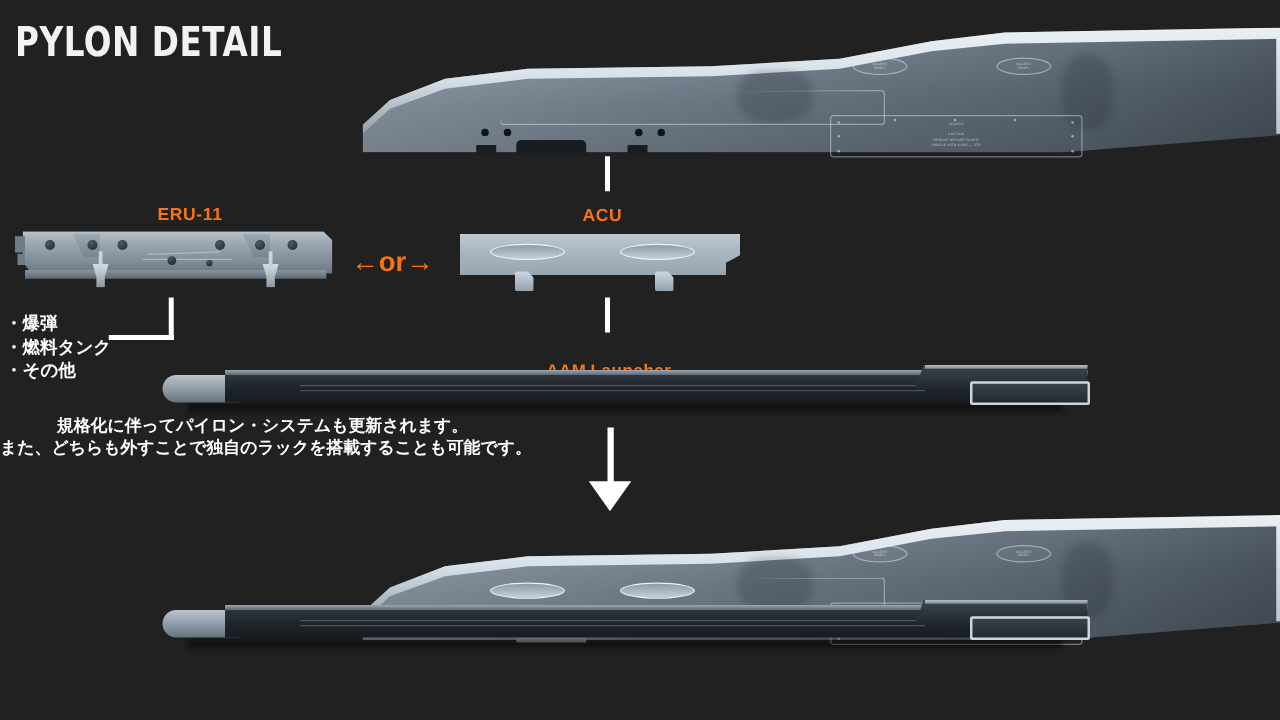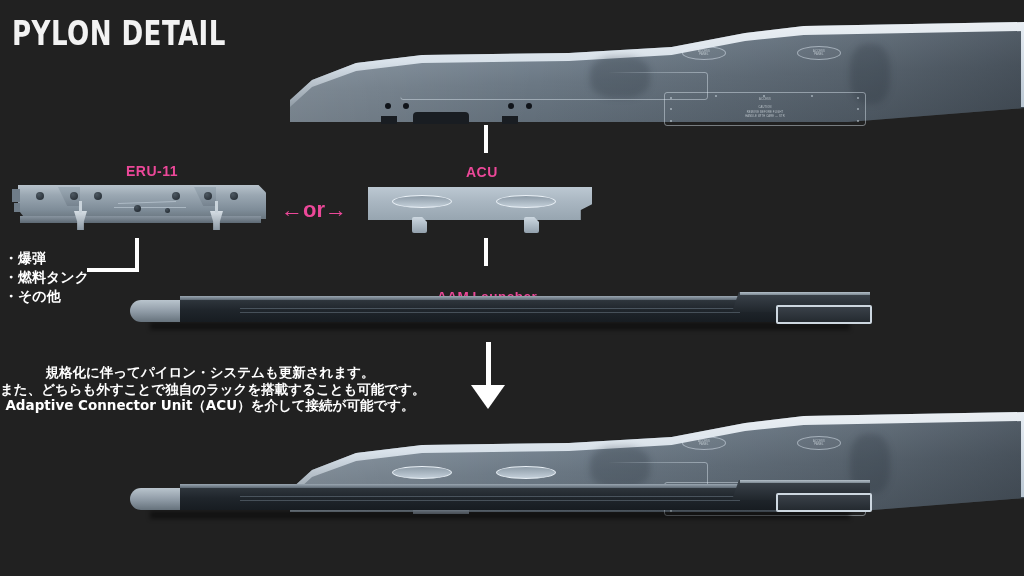--- a/index.html
+++ b/index.html
@@ -13,38 +13,38 @@
   }
   
   #title{
     position:absolute;left:12px;top:14px;
     font-size:33px;font-weight:bold;color:#f2f2f2;
     letter-spacing:0.5px;
     transform:scaleX(.88);transform-origin:left top;
     font-family:"DejaVu Sans Condensed","Liberation Sans",sans-serif;
   }
   .lbl{
-    position:absolute;color:#ec4899;font-weight:bold;
+    position:absolute;color:#f97316;font-weight:bold;
     font-size:14px;letter-spacing:.5px;white-space:nowrap;
   }
   #lbl-eru{left:126px;top:163px;}
   #lbl-acu{left:466px;top:164px;}
   #lbl-or{left:281px;top:197px;font-size:22px;letter-spacing:0px;}
   #lbl-acws{left:392px;top:271px;font-size:13.5px;}
   #lbl-aam{left:437px;top:289px;font-size:13.5px;}
 
   .jp{
     position:absolute;color:#fff;font-weight:bold;white-space:nowrap;
     font-family:"DejaVu Sans","Liberation Sans",sans-serif;
   }
   #jp-b1{left:4px;top:250px;font-size:14px;}
   #jp-b2{left:4px;top:269px;font-size:14px;font-family:Liberation Serif, serif;}
   #jp-b3{left:4px;top:288px;font-size:14px;}
 
-  #para{position:absolute;left:0px;top:333px;width:420px;text-align:center;margin-top:31px;}
+  #para{position:absolute;left:0px;top:333px;width:420px;text-align:center;}
   #para div{color:#fff;font-weight:bold;font-size:13.5px;line-height:16.6px;white-space:nowrap;
             font-family:"DejaVu Sans","Liberation Sans",sans-serif;}
 
   
   .vline{position:absolute;background:#fff;width:4px;}
   #conn-acu-top{left:484px;top:125px;height:28px;}
   #conn-acu-bot{left:484px;top:238px;height:28px;}
   #conn-eru{left:135px;top:238px;width:4px;height:34px;}
   #conn-eru-h{position:absolute;left:87px;top:268px;width:52px;height:4px;background:#fff;}
 
@@ -289,21 +289,20 @@
     <div class="groove" style="left:110px;top:16px;width:500px;"></div>
     <div class="step" style="left:602px;top:-4px;width:138px;
          clip-path:polygon(0% 100%,5% 0%,100% 0%,100% 100%);"></div>
     <div class="steptop" style="left:610px;top:-4px;width:130px;"></div>
     <div class="win" style="left:646px;top:9px;width:92px;"></div>
   </div>
 
   <div id="para">
     <div>規格化に伴ってパイロン・システムも更新されます。</div>
     <div>また、どちらも外すことで独自のラックを搭載することも可能です。</div>
-    <div>Adaptive Connector Unit（ACU）を介して接続が可能です。</div>
   </div>
 
   <div id="arrow-shaft"></div>
   <div id="arrow-head"></div>
 
   <div class="wing" id="wing-bottom" style="left:290px;top:412px;width:734px;height:100px;">
     <div class="body"></div>
     <div class="shade"></div>
     <div class="topedge"></div>
     <div class="rightedge"></div>

